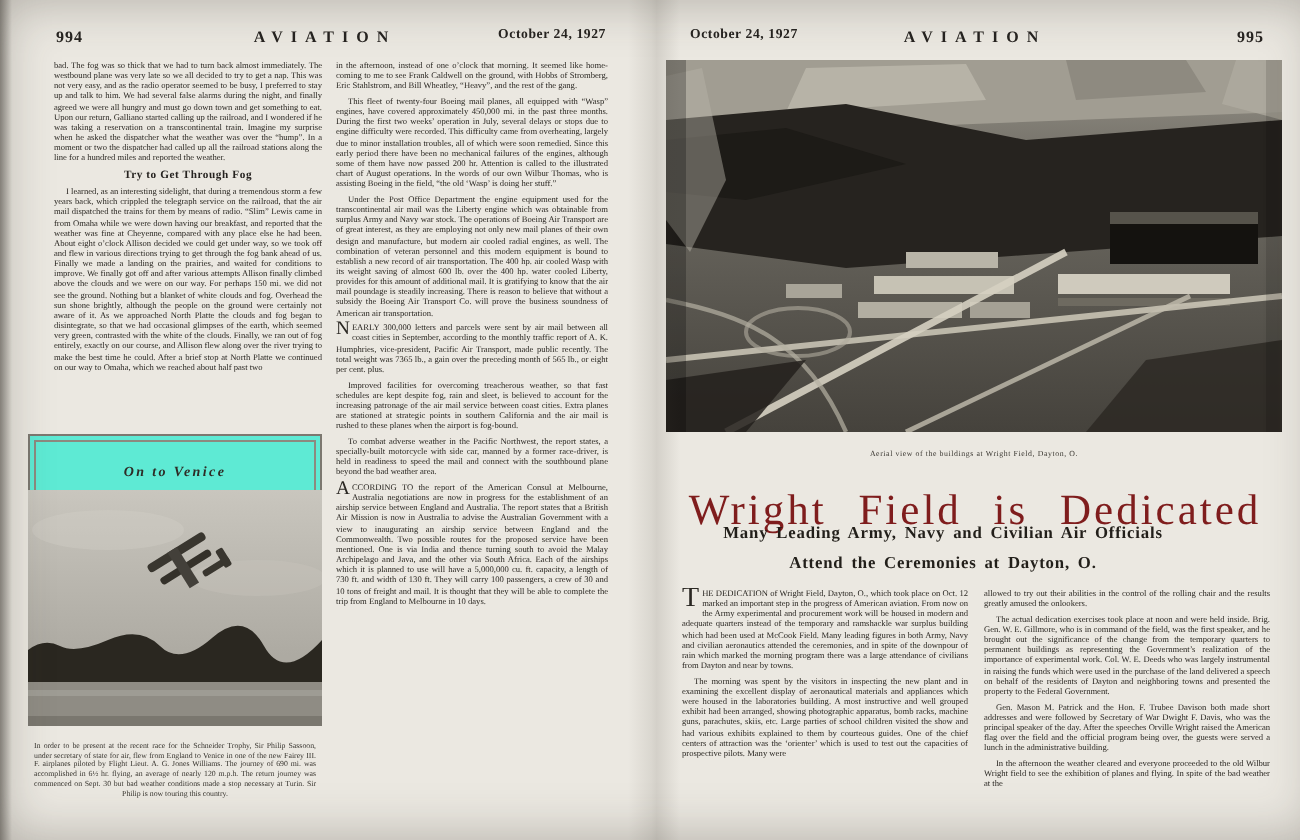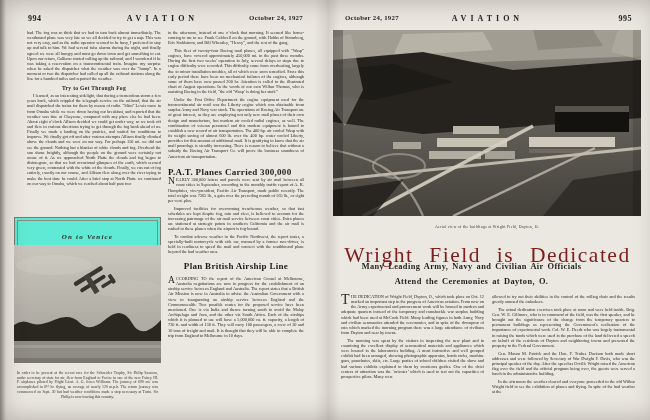--- a/index.html
+++ b/index.html
@@ -101,25 +101,23 @@
         <rect x="0" y="113" width="147" height="5" fill="#716e66" opacity="0.7"></rect>
       </svg>
     </div>
 
     <p class="capL">In order to be present at the recent race for the Schneider Trophy, Sir Philip Sassoon, under secretary of state for air, flew from England to Venice in one of the new Fairey III. F. airplanes piloted by Flight Lieut. A. G. Jones Williams. The journey of 690 mi. was accomplished in 6½ hr. flying, an average of nearly 120 m.p.h. The return journey was commenced on Sept. 30 but bad weather conditions made a stop necessary at Turin. Sir Philip is now touring this country.</p>
 
     <div class="col" style="left:168px;top:30px;width:136px;height:356px;">
       <p class="body">in the afternoon, instead of one o’clock that morning. It seemed like home-coming to me to see Frank Caldwell on the ground, with Hobbs of Stromberg, Eric Stahlstrom, and Bill Wheatley, “Heavy”, and the rest of the gang.</p>
       <p class="body ind">This fleet of twenty-four Boeing mail planes, all equipped with “Wasp” engines, have covered approximately 450,000 mi. in the past three months. During the first two weeks’ operation in July, several delays or stops due to engine difficulty were recorded. This difficulty came from overheating, largely due to minor installation troubles, all of which were soon remedied. Since this early period there have been no mechanical failures of the engines, although some of them have now passed 200 hr. Attention is called to the illustrated chart of August operations. In the words of our own Wilbur Thomas, who is assisting Boeing in the field, “the old ‘Wasp’ is doing her stuff.”</p>
       <p class="body ind">Under the Post Office Department the engine equipment used for the transcontinental air mail was the Liberty engine which was obtainable from surplus Army and Navy war stock. The operations of Boeing Air Transport are of great interest, as they are employing not only new mail planes of their own design and manufacture, but modern air cooled radial engines, as well. The combination of veteran personnel and this modern equipment is bound to establish a new record of air transportation. The 400 hp. air cooled Wasp with its weight saving of almost 600 lb. over the 400 hp. water cooled Liberty, provides for this amount of additional mail. It is gratifying to know that the air mail poundage is steadily increasing. There is reason to believe that without a subsidy the Boeing Air Transport Co. will prove the business soundness of American air transportation.</p>
-      <div class="secline sec1a">P.A.T. Planes Carried 300,000</div>
       <p class="body"><span class="dc">N</span><span>EARLY 300,000 letters and parcels were sent by air mail between all coast cities in September, according to the monthly traffic report of A. K. Humphries, vice-president, Pacific Air Transport, made public recently. The total weight was 7365 lb., a gain over the preceding month of 565 lb., or eight per cent. plus.</span></p>
       <p class="body ind">Improved facilities for overcoming treacherous weather, so that fast schedules are kept despite fog, rain and sleet, is believed to account for the increasing patronage of the air mail service between coast cities. Extra planes are stationed at strategic points in southern California and the air mail is rushed to these planes when the airport is fog-bound.</p>
       <p class="body ind">To combat adverse weather in the Pacific Northwest, the report states, a specially-built motorcycle with side car, manned by a former race-driver, is held in readiness to speed the mail and connect with the southbound plane beyond the bad weather area.</p>
-      <div class="secline sec2">Plan British Airship Line</div>
       <p class="body"><span class="dc">A</span><span>CCORDING TO the report of the American Consul at Melbourne, Australia negotiations are now in progress for the establishment of an airship service between England and Australia. The report states that a British Air Mission is now in Australia to advise the Australian Government with a view to inaugurating an airship service between England and the Commonwealth. Two possible routes for the proposed service have been mentioned. One is via India and thence turning south to avoid the Malay Archipelago and Java, and the other via South Africa. Each of the airships which it is planned to use will have a 5,000,000 cu. ft. capacity, a length of 730 ft. and width of 130 ft. They will carry 100 passengers, a crew of 30 and 10 tons of freight and mail. It is thought that they will be able to complete the trip from England to Melbourne in 10 days.</span></p>
     </div>
   </div>
 
   <div>
     <div class="pghead" style="left:325px;width:325px;">
       <span class="dt" style="left:20px;">October 24, 1927</span>
       <span class="jt">AVIATION</span>
       <span class="num" style="right:18px;">995</span>
     </div>

